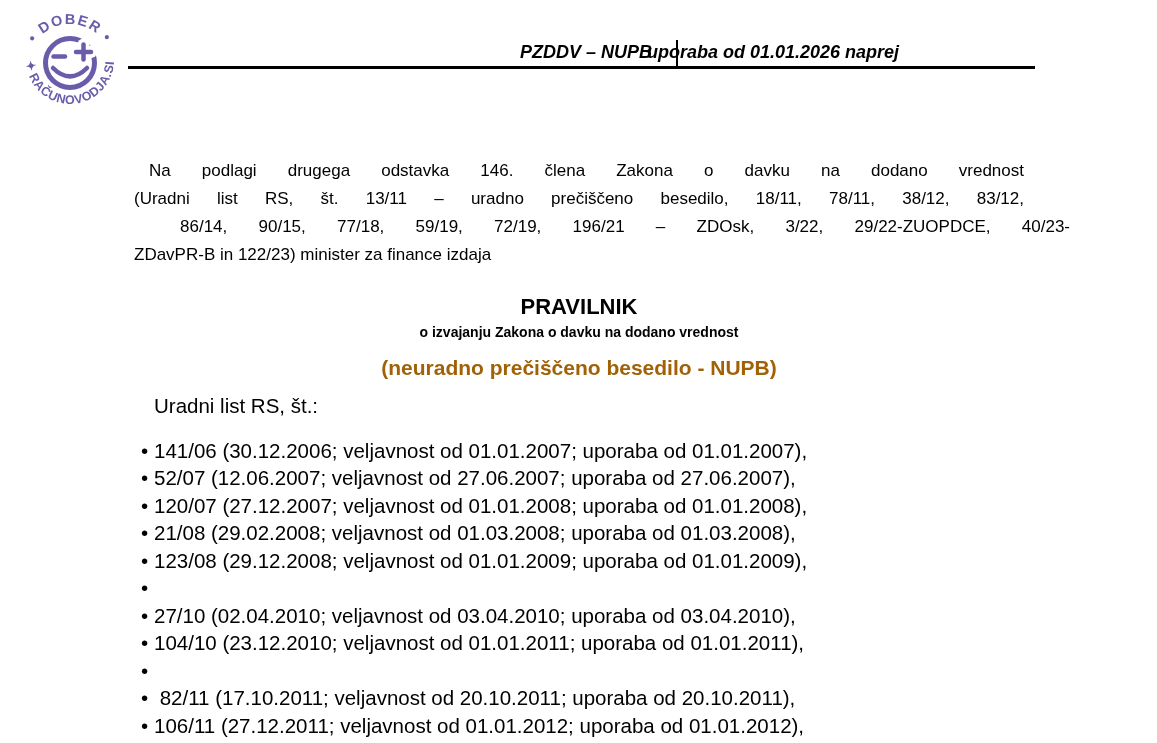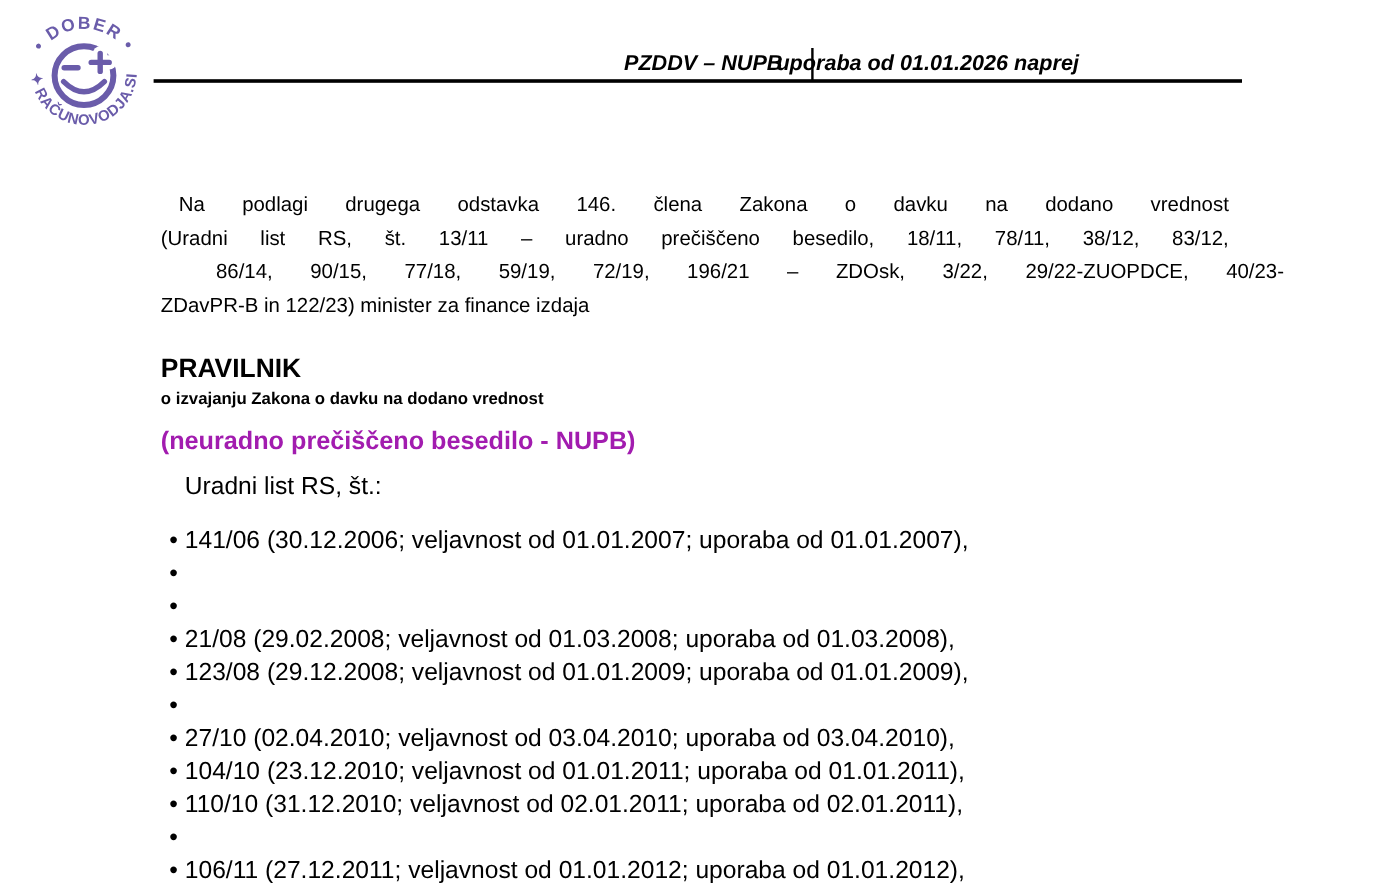--- a/index.html
+++ b/index.html
@@ -29,21 +29,21 @@
     text-align: justify; text-align-last: justify;
     text-justify: inter-word;
     white-space: normal;
   }
   .pline.first { padding-left: 15px; width: 875px; }
   .pline.last  { text-align: right; text-align-last: left; }
 
   
   .title-line {
     left: 134px; width: 890px;
-    text-align: left; font-weight: bold; white-space: nowrap;
+    text-align: center; font-weight: bold; white-space: nowrap;
   }
   .t1 { font-size: 22px; }
   .t2 { font-size: 14px; }
   .t3 { font-size: 21px; }
 
   
   .gz-heading {
     left: 134px; width: 890px; padding-left: 20px;
     font-size: 20.5px; line-height: 27px; box-sizing: border-box;
   }
@@ -99,30 +99,30 @@
 
 <div>
   <div class="abs pline first" style="top:157px;">Na podlagi drugega odstavka 146. člena Zakona o davku na dodano vrednost</div>
   <div class="abs pline" style="top:185px;">(Uradni list RS, št. 13/11 – uradno prečiščeno besedilo, 18/11, 78/11, 38/12, 83/12,</div>
   <div class="abs pline" style="top:213px;margin-left:46px;">86/14, 90/15, 77/18, 59/19, 72/19, 196/21 – ZDOsk, 3/22, 29/22-ZUOPDCE, 40/23-</div>
   <div class="abs pline last" style="top:241px;">ZDavPR-B in 122/23) minister za finance izdaja</div>
 </div>
 
 <div class="abs title-line t1" style="top:294px;">PRAVILNIK</div>
 <div class="abs title-line t2" style="top:324px;">o izvajanju Zakona o davku na dodano vrednost</div>
-<div class="abs title-line t3" style="top:356px; color:#a21caf;">(neuradno prečiščeno besedilo - NUPB)</div>
+<div class="abs title-line t3" style="top:356px; color:#a16207;">(neuradno prečiščeno besedilo - NUPB)</div>
 
 <div class="abs gz-heading" style="top:392px;">Uradni list RS, št.:</div>
 
 <div>
   <div class="gz-item" style="top:436.5px;"><span class="bullet">•</span><span>141/06 (30.12.2006; veljavnost od 01.01.2007; uporaba od 01.01.2007),</span></div>
-  <div class="gz-item" style="top:464px;"><span class="bullet">•</span></div>
-  <div class="gz-item" style="top:491.5px;"><span class="bullet">•</span></div>
+  <div class="gz-item" style="top:464px;"><span class="bullet">•</span><span>52/07 (12.06.2007; veljavnost od 27.06.2007; uporaba od 27.06.2007),</span></div>
+  <div class="gz-item" style="top:491.5px;"><span class="bullet">•</span><span>120/07 (27.12.2007; veljavnost od 01.01.2008; uporaba od 01.01.2008),</span></div>
   <div class="gz-item" style="top:519px;"><span class="bullet">•</span><span>21/08 (29.02.2008; veljavnost od 01.03.2008; uporaba od 01.03.2008),</span></div>
   <div class="gz-item" style="top:546.5px;"><span class="bullet">•</span><span>123/08 (29.12.2008; veljavnost od 01.01.2009; uporaba od 01.01.2009),</span></div>
   <div class="gz-item" style="top:574px;"><span class="bullet">•</span></div>
   <div class="gz-item" style="top:601.5px;"><span class="bullet">•</span><span>27/10 (02.04.2010; veljavnost od 03.04.2010; uporaba od 03.04.2010),</span></div>
   <div class="gz-item" style="top:629px;"><span class="bullet">•</span><span>104/10 (23.12.2010; veljavnost od 01.01.2011; uporaba od 01.01.2011),</span></div>
-  <div class="gz-item" style="top:656.5px;"><span class="bullet">•</span><span>110/10 (31.12.2010; veljavnost od 02.01.2011; uporaba od 02.01.2011),</span></div>
-  <div class="gz-item" style="top:684px;"><span class="bullet">•</span></div>
+  <div class="gz-item" style="top:656.5px;"><span class="bullet">•</span></div>
+  <div class="gz-item" style="top:684px;"><span class="bullet">•</span><span> 82/11 (17.10.2011; veljavnost od 20.10.2011; uporaba od 20.10.2011),</span></div>
   <div class="gz-item" style="top:711.5px;"><span class="bullet">•</span><span>106/11 (27.12.2011; veljavnost od 01.01.2012; uporaba od 01.01.2012),</span></div>
   <div class="gz-item" style="top:738px;"><span class="bullet">•</span><span>108/11 (30.12.2011; veljavnost od 30.12.2011; uporaba od 01.01.2012)</span></div>
 </div>
 
 </body></html>

